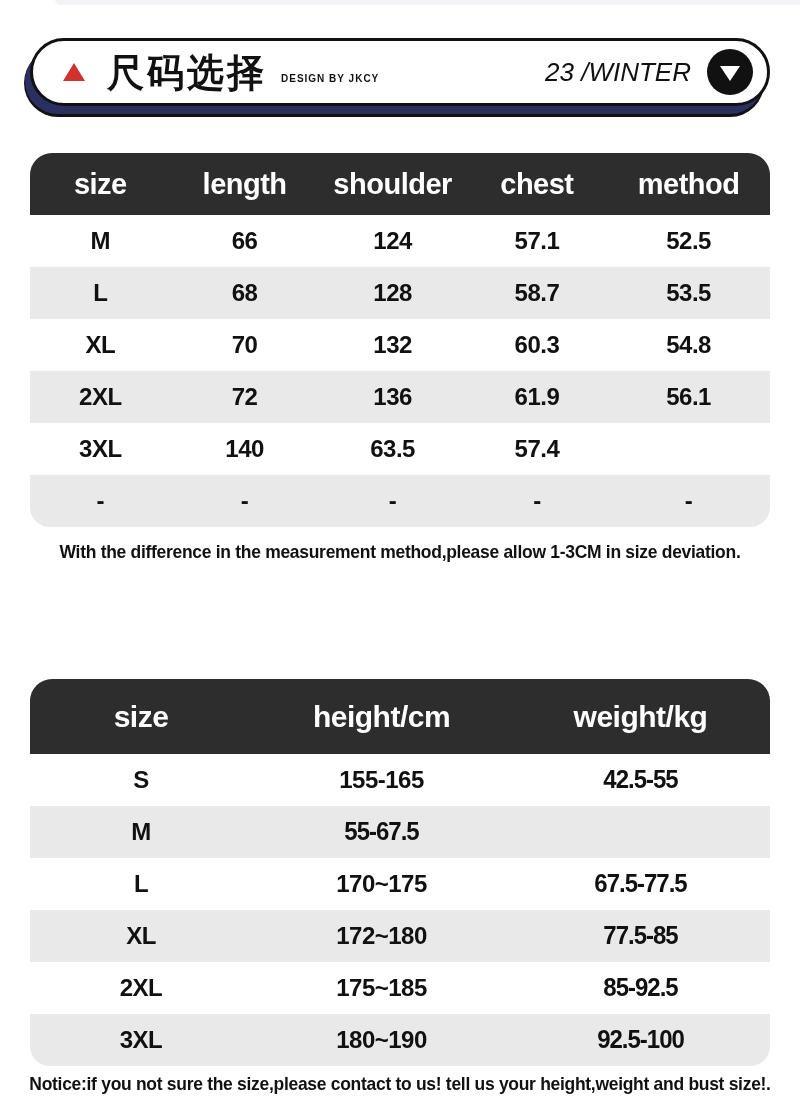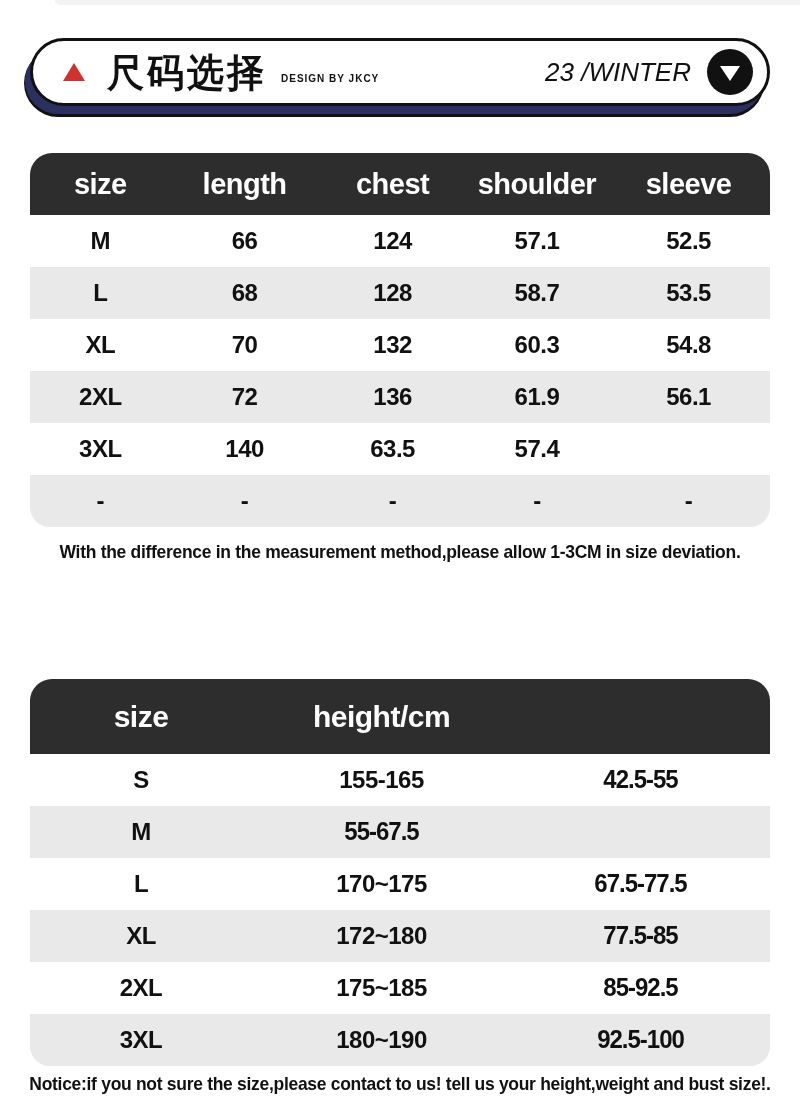--- a/index.html
+++ b/index.html
@@ -137,23 +137,23 @@
   <span class="header-season">23 /WINTER</span>
   <span class="circle-badge">
     <span class="tri-down"></span>
   </span>
 </div>
 
 <div class="table1">
   <div class="t1-head">
     <span>size</span>
     <span>length</span>
+    <span>shoulder</span>
     <span>chest</span>
-    <span>shoulder</span>
-    <span>sleeve</span>
+    <span>method</span>
   </div>
   <div class="t-row">
     <span>M</span>
     <span>66</span>
     <span>124</span>
     <span>57.1</span>
     <span>52.5</span>
   </div>
   <div class="t-row gray">
     <span>L</span>
@@ -190,20 +190,21 @@
     <span>-</span>
   </div>
 </div>
 
 <div class="note">With the difference in the measurement method,please allow 1-3CM in size deviation.</div>
 
 <div class="table2">
   <div class="t2-head">
     <span>size</span>
     <span>height/cm</span>
+    <span>weight/kg</span>
   </div>
   <div class="t2-row">
     <span>S</span>
     <span>155-165</span>
     <span class="wt">42.5-55</span>
   </div>
   <div class="t2-row gray">
     <span>M</span>
     <span class="wt">55-67.5</span>
   </div>

